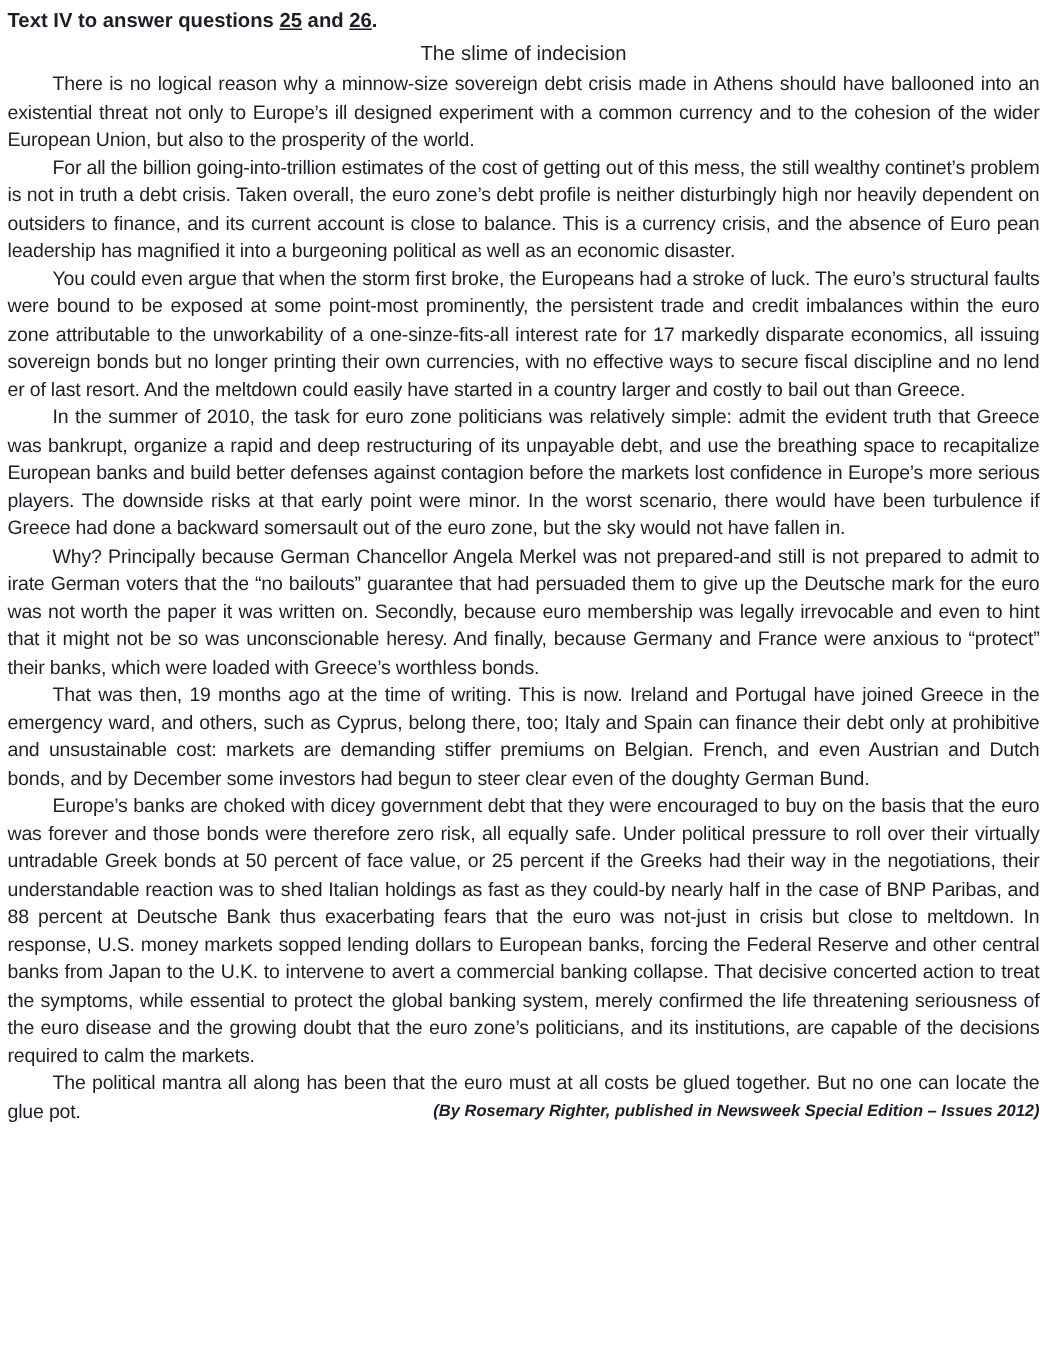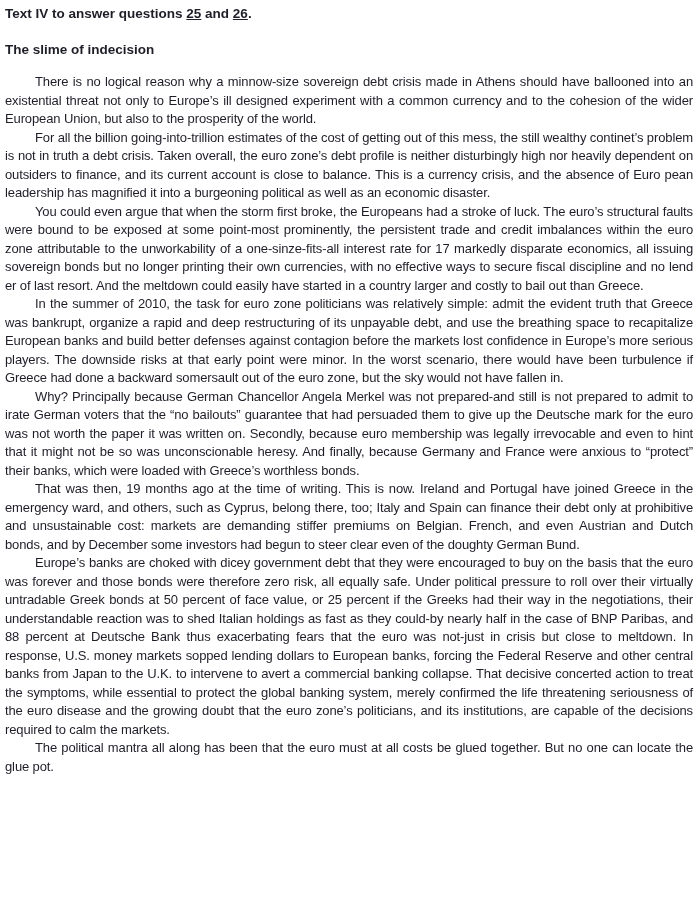--- a/index.html
+++ b/index.html
@@ -14,27 +14,28 @@
   }
   .page {
     width: 700px;
     height: 904px;
     padding: 5px 7px 0 5px;
   }
   .doc-header {
     font-weight: 700;
     font-size: 13.5px;
     line-height: 18px;
-    margin-bottom: 18px;
+    margin-bottom: 4px;
   }
   .doc-header .q { text-decoration: underline; }
   .doc-title {
-    font-weight: 700;
+    font-weight: 400;
     font-size: 13.5px;
-    margin: 3px 0 14px 0;
+    text-align: center;
+    margin: 3px 0 2px 0;
     line-height: 18px;
   }
   .para {
     margin: 0;
     text-align: justify;
     text-indent: 30px;
     font-size: 13px;
     line-height: 18.5px;
     letter-spacing: -0.12px;
   }
@@ -61,15 +62,16 @@
 
   <p class="para">There is no logical reason why a minnow-size sovereign debt crisis made in Athens should have ballooned into an existential threat not only to Europe’s ill designed experiment with a common currency and to the cohesion of the wider European Union, but also to the prosperity of the world.</p>
   <p class="para">For all the billion going-into-trillion estimates of the cost of getting out of this mess, the still wealthy continet’s problem is not in truth a debt crisis. Taken overall, the euro zone’s debt profile is neither disturbingly high nor heavily dependent on outsiders to finance, and its current account is close to balance. This is a currency crisis, and the absence of Euro pean leadership has magnified it into a burgeoning political as well as an economic disaster.</p>
   <p class="para">You could even argue that when the storm first broke, the Europeans had a stroke of luck. The euro’s structural faults were bound to be exposed at some point-most prominently, the persistent trade and credit imbalances within the euro zone attributable to the unworkability of a one-sinze-fits-all interest rate for 17 markedly disparate economics, all issuing sovereign bonds but no longer printing their own currencies, with no effective ways to secure fiscal discipline and no lend er of last resort. And the meltdown could easily have started in a country larger and costly to bail out than Greece.</p>
   <p class="para">In the summer of 2010, the task for euro zone politicians was relatively simple: admit the evident truth that Greece was bankrupt, organize a rapid and deep restructuring of its unpayable debt, and use the breathing space to recapitalize European banks and build better defenses against contagion before the markets lost confidence in Europe’s more serious players. The downside risks at that early point were minor. In the worst scenario, there would have been turbulence if Greece had done a backward somersault out of the euro zone, but the sky would not have fallen in.</p>
   <p class="para">Why? Principally because German Chancellor Angela Merkel was not prepared-and still is not prepared to admit to irate German voters that the “no bailouts” guarantee that had persuaded them to give up the Deutsche mark for the euro was not worth the paper it was written on. Secondly, because euro membership was legally irrevocable and even to hint that it might not be so was unconscionable heresy. And finally, because Germany and France were anxious to “protect” their banks, which were loaded with Greece’s worthless bonds.</p>
   <p class="para">That was then, 19 months ago at the time of writing. This is now. Ireland and Portugal have joined Greece in the emergency ward, and others, such as Cyprus, belong there, too; Italy and Spain can finance their debt only at prohibitive and unsustainable cost: markets are demanding stiffer premiums on Belgian. French, and even Austrian and Dutch bonds, and by December some investors had begun to steer clear even of the doughty German Bund.</p>
   <p class="para">Europe’s banks are choked with dicey government debt that they were encouraged to buy on the basis that the euro was forever and those bonds were therefore zero risk, all equally safe. Under political pressure to roll over their virtually untradable Greek bonds at 50 percent of face value, or 25 percent if the Greeks had their way in the negotiations, their understandable reaction was to shed Italian holdings as fast as they could-by nearly half in the case of BNP Paribas, and 88 percent at Deutsche Bank thus exacerbating fears that the euro was not-just in crisis but close to meltdown. In response, U.S. money markets sopped lending dollars to European banks, forcing the Federal Reserve and other central banks from Japan to the U.K. to intervene to avert a commercial banking collapse. That decisive concerted action to treat the symptoms, while essential to protect the global banking system, merely confirmed the life threatening seriousness of the euro disease and the growing doubt that the euro zone’s politicians, and its institutions, are capable of the decisions required to calm the markets.</p>
   <p class="para">
     <span>The political mantra all along has been that the euro must at all costs be glued together. But no one can locate the glue pot.</span>
+    <span class="attribution">(By Rosemary Righter, published in Newsweek Special Edition – Issues 2012)</span>
   </p>
 
 </div>
 
 </body></html>

